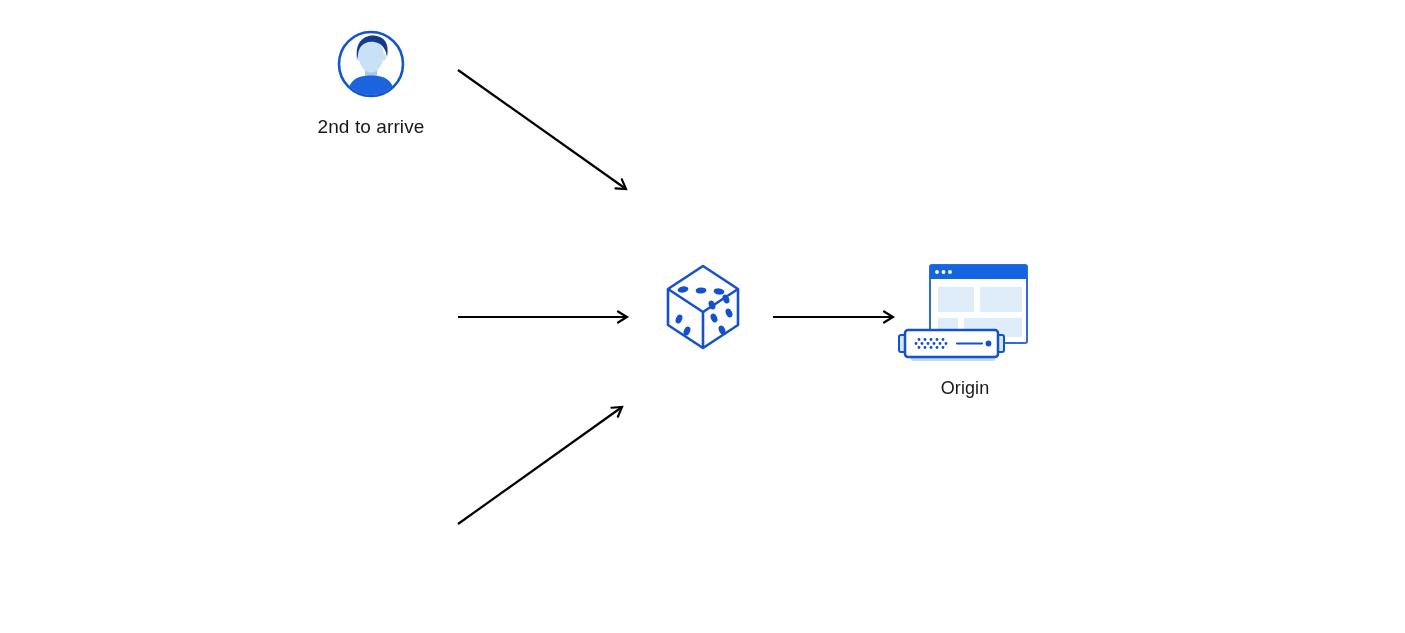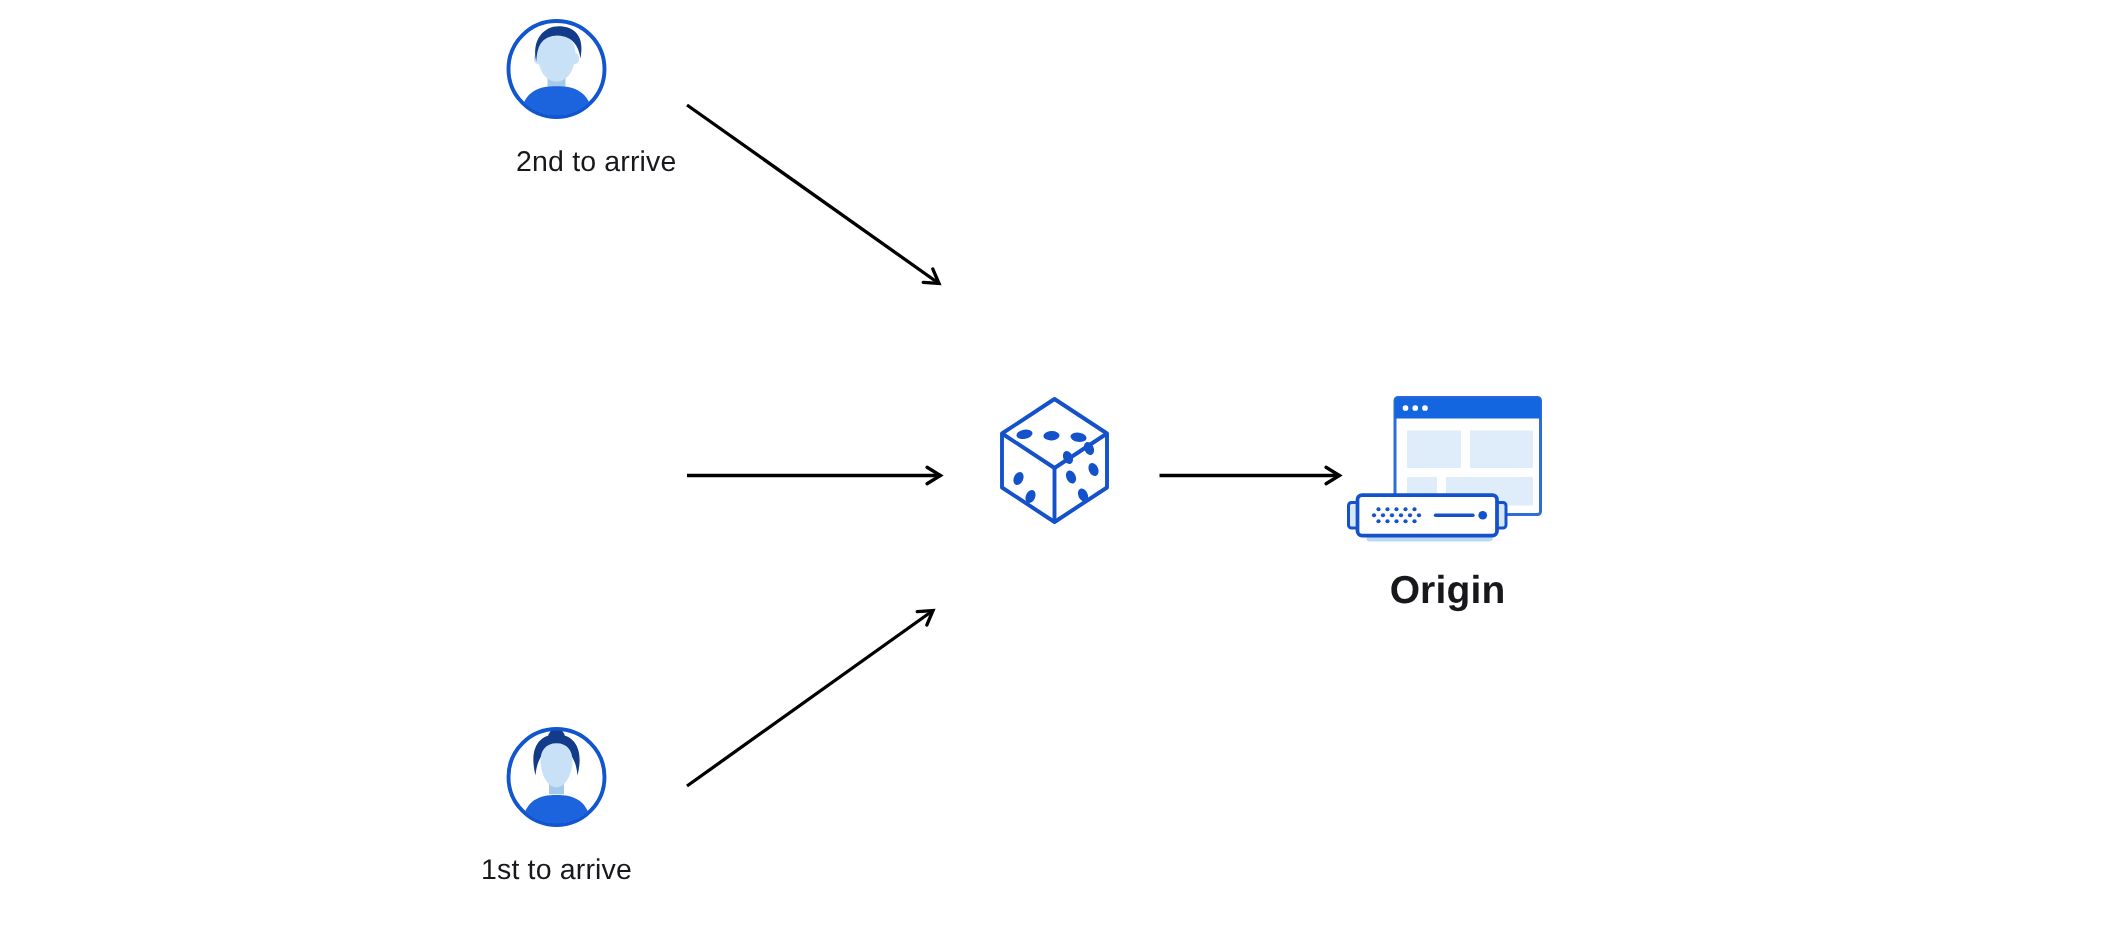--- a/index.html
+++ b/index.html
@@ -14,22 +14,22 @@
   .node{position:absolute;text-align:center;}
   .node svg{display:block;margin:0 auto;}
   .node-label{
     margin-top:18px;
     font-size:19px;
     line-height:1.1;
     color:#17181b;
     letter-spacing:.1px;
     white-space:nowrap;
   }
-  .origin-label{margin-top:13px;font-size:26px;font-weight:bold;}
-  #node-user-2nd{left:291px;top:11px;width:160px;text-align:right;}
+  .origin-label{margin-top:13px;font-size:18px;}
+  #node-user-2nd{left:291px;top:29px;width:160px;}
   #node-user-3rd{left:288px;top:255px;width:160px;}
   #node-user-1st{left:291px;top:483px;width:160px;}
   #node-dice{left:666px;top:263px;width:74px;}
   #node-origin{left:893px;top:262px;width:144px;}
 </style>
 </head>
 <body>
 
 <div class="canvas">
 
@@ -59,38 +59,20 @@
         <ellipse cx="22.5" cy="28" rx="2.6" ry="3.6" fill="#c8e1f6"></ellipse>
         <ellipse cx="47.5" cy="28" rx="2.6" ry="3.6" fill="#c8e1f6"></ellipse>
         <path d="M35,11.5 C45,11.5 48.5,19.5 47.5,27.5 C46.5,37.5 41,43.5 35,43.5 C29,43.5 23.5,37.5 22.5,27.5 C21.5,19.5 25,11.5 35,11.5 Z" fill="#c8e1f6"></path>
         <path d="M21.5,30 C18,14 28,5.5 38,6.5 C49,7.5 53.5,15 51,28 C50,21 47,16.5 43,14.5 C36,11 28,13 24.5,18 C22.5,21 21.8,25.5 21.5,30 Z" fill="#123c8a"></path>
       </g>
     </svg>
     <div class="node-label">2nd to arrive</div>
   </div>
 
 
-  <div class="node" id="node-user-1st">
-    <svg width="70" height="70" viewBox="0 0 70 70">
-      <defs>
-          <clipPath id="c3">
-            <circle cx="35" cy="35" r="31"></circle>
-          </clipPath>
-        </defs>
-      <circle cx="35" cy="35" r="32" fill="#ffffff" stroke="#1155cf" stroke-width="2.6"></circle>
-      <g clip-path="url(#c3)">
-        <ellipse cx="35" cy="8" rx="5.5" ry="5" fill="#123c8a"></ellipse>
-        <path d="M21,34 C16,14 25,6.5 35,6.5 C45,6.5 54,14 49,34 C48,23 44,16.5 35,16.5 C26,16.5 22,23 21,34 Z" fill="#123c8a"></path>
-        <rect x="30" y="35.5" width="10" height="11" fill="#a4c9e9"></rect>
-        <path d="M35,12.5 C43.5,12.5 46.5,19.5 45.5,27 C44.5,36 39.5,42 35,42 C30.5,42 25.5,36 24.5,27 C23.5,19.5 26.5,12.5 35,12.5 Z" fill="#c8e1f6"></path>
-        <path d="M11,70 C13,50.5 23,47 35,47 C47,47 57,50.5 59,70 Z" fill="#1b64de"></path>
-      </g>
-    </svg>
-    <div class="node-label">1st to arrive</div>
-  </div>
 
   <div class="node" id="node-dice">
     <svg width="74" height="88" viewBox="0 0 74 88">
       <g stroke="#1452cc" stroke-width="2.6" stroke-linejoin="round" fill="#ffffff">
         <path d="M37,3 L72,26 L72,62 L37,85 L2,62 L2,26 Z"></path>
         <path d="M2,26 L37,49 L72,26" fill="none"></path>
         <path d="M37,49 L37,85" fill="none"></path>
       </g>
       <g fill="#1452cc">
 

